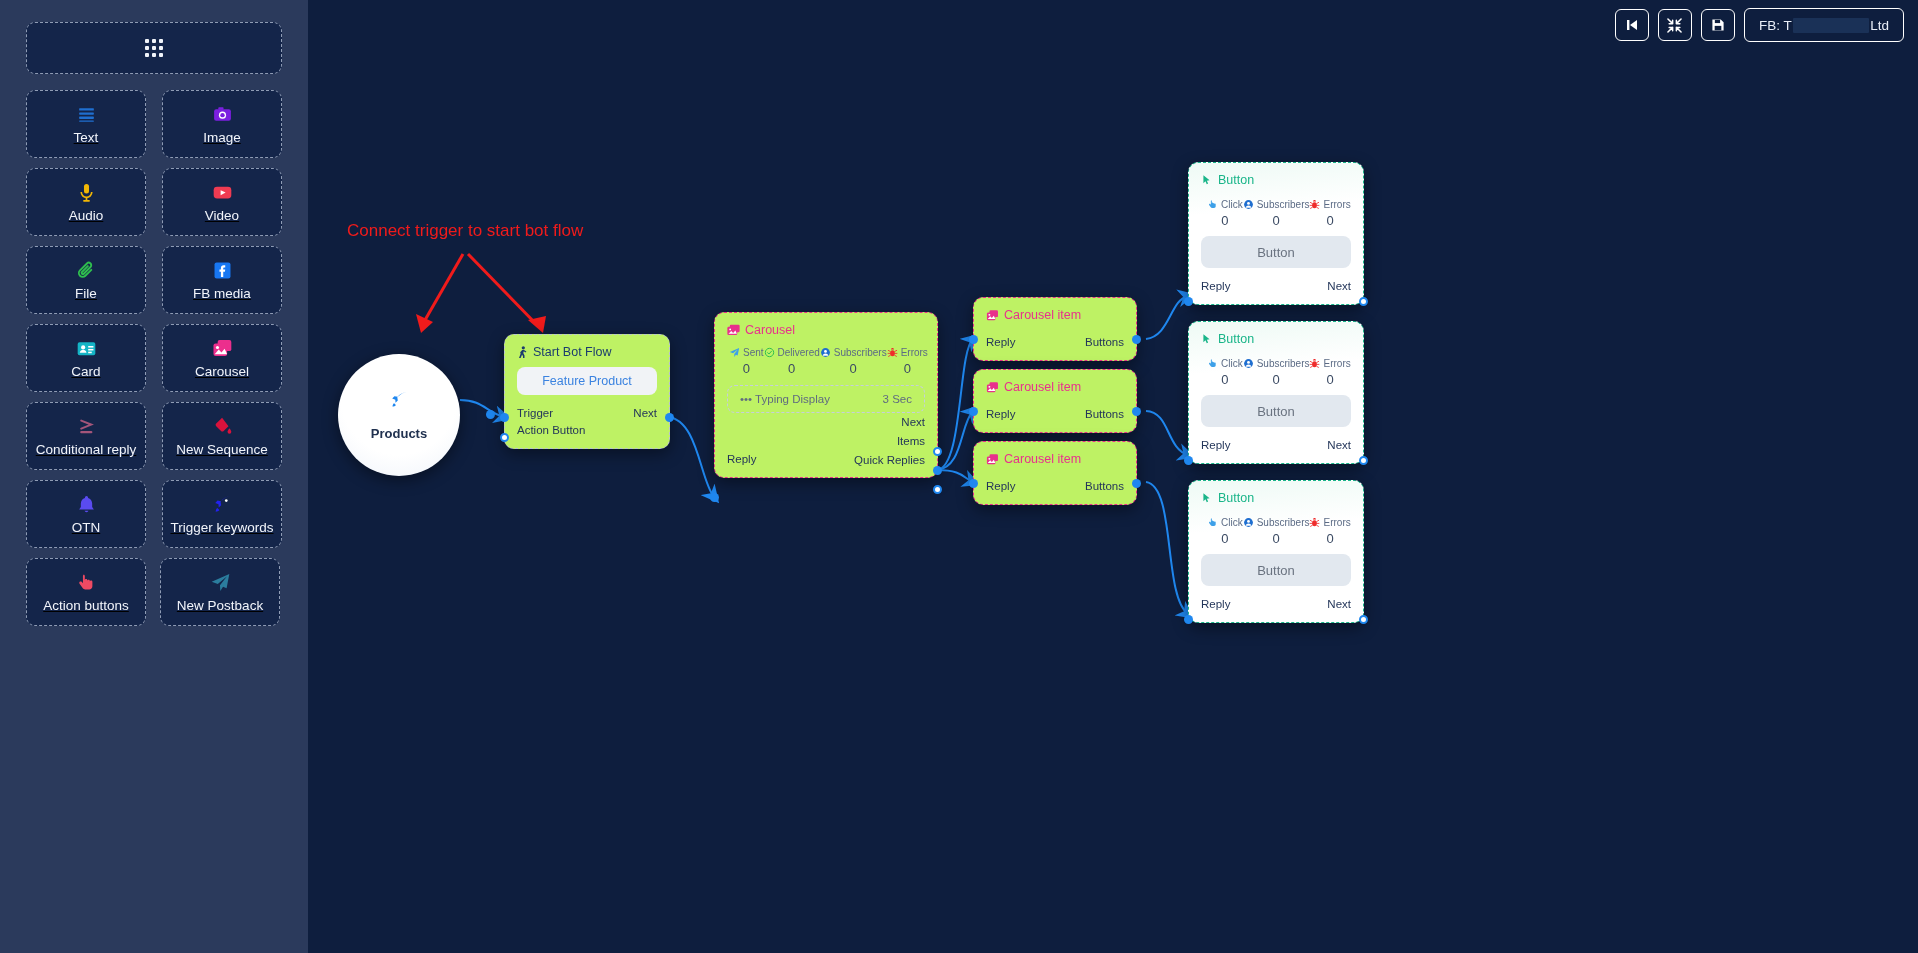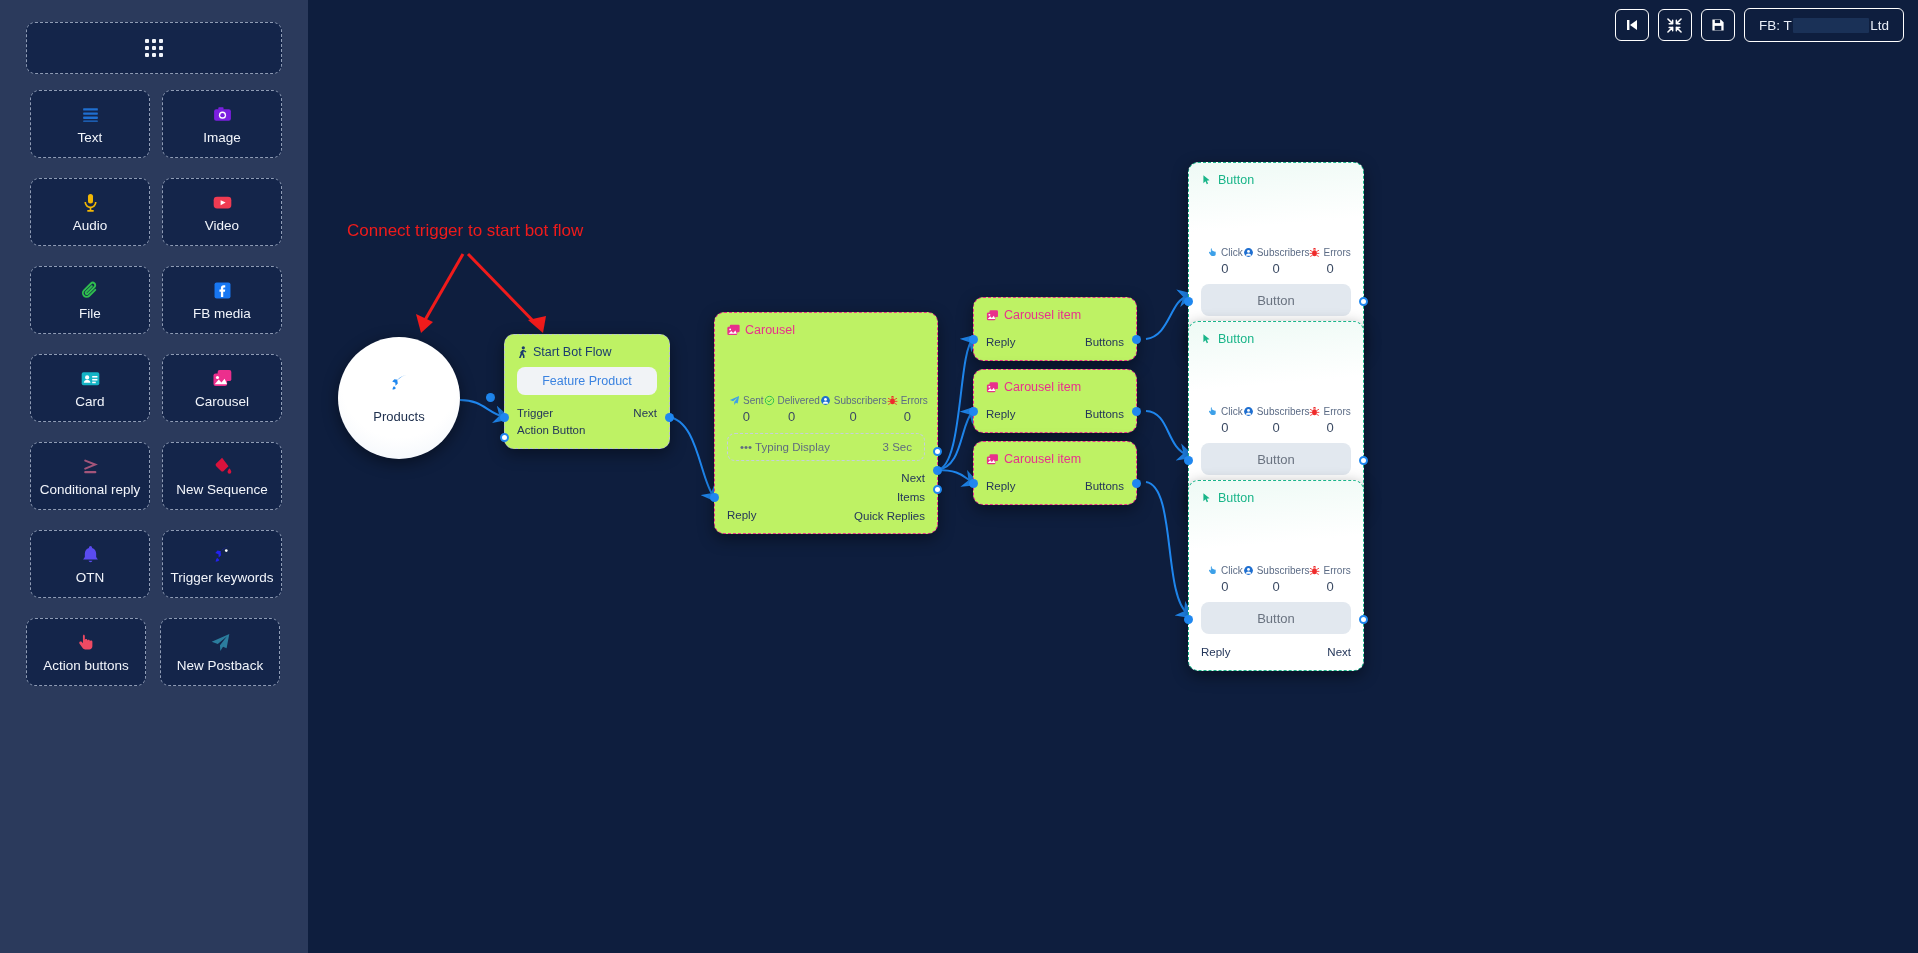--- a/index.html
+++ b/index.html
@@ -25,23 +25,24 @@
     border: 1px dashed #8f9cb5;
     border-radius: 9px;
     background: #14254a;
     display: flex; align-items: center; justify-content: center;
   }
   .grid-dots { display: grid; grid-template-columns: repeat(3, 4px); gap: 3px; }
   .grid-dots i { width: 4px; height: 4px; background: #f1f4fa; display: block; border-radius: 1px; }
 
   .palette-grid {
     display: flex; flex-wrap: wrap;
-    gap: 20px 12px;
+    gap: 10px 12px;
     padding: 0 26px;
-    justify-content: flex-end;
+    justify-content: space-between;
+    text-decoration: underline;
   }
   .palette-item {
     width: 120px; height: 68px;
     border: 1px dashed #8f9cb5;
     border-radius: 9px;
     background: #14254a;
     display: flex; flex-direction: column;
     align-items: center; justify-content: center;
     gap: 5px;
     cursor: pointer;
@@ -124,26 +125,26 @@
     color: #6a7380; font-size: 13px; margin: 8px 0 10px 0; cursor: pointer;
   }
 
   .portrow { display: flex; justify-content: space-between; align-items: center;
              font-size: 11.5px; color: #24365a; line-height: 17px; position: relative; }
   .portrow .r { text-align: right; }
   .stackrow { display: block; text-align: right; font-size: 11.5px; color: #24365a; line-height: 19px; }
 
   .stats { display: flex; justify-content: space-between; padding: 2px 2px 0 2px; }
   .stat { display: flex; flex-direction: column; align-items: center; gap: 3px; }
-  .stat-head { display: flex; align-items: center; gap: 3px; font-size: 10px; color: #5b6b85; margin-top: 48px; }
+  .stat-head { display: flex; align-items: center; gap: 3px; font-size: 10px; color: #5b6b85; }
   .stat-val { font-size: 13px; color: #3b4a63; }
 
   .typing {
     border: 1px dashed #c5cedd; border-radius: 8px;
-    height: 28px; margin: 9px 0 8px 0; padding: 0 12px;
+    height: 28px; margin: 9px 0 0 0; padding: 0 12px;
     display: flex; align-items: center; justify-content: space-between;
     font-size: 11.5px; color: #5f6b80;
   }
 
   
   .port { position: absolute; width: 9px; height: 9px; border-radius: 50%;
           background: #1f87ef; cursor: pointer; }
   .port.hollow { background: #ffffff; border: 2.5px solid #1f87ef; width: 9px; height: 9px; }
 
   
@@ -386,21 +387,21 @@
       <path d="M838,482 C868,486 855,596 880,614" stroke="#1f87ef" stroke-width="2" fill="none" marker-end="url(#ah)"></path>
 
       <path d="M155,254 L113,327" stroke="#f01b1b" stroke-width="3" fill="none"></path>
       <path d="M113,333 L108,314 L125,322 Z" fill="#f01b1b"></path>
       <path d="M160,254 L231,327" stroke="#f01b1b" stroke-width="3" fill="none"></path>
       <path d="M235,333 L220,320 L238,316 Z" fill="#f01b1b"></path>
     </svg>
 
     <div class="annot" style="left:39px; top:221px;">Connect trigger to start bot flow</div>
 
-    <div class="node" style="left:30px; top:337px;">
+    <div class="node" style="left:30px; top:354px;font-weight:bold;">
       <div class="trigger-circle">
         <svg width="20" height="20" viewBox="0 0 20 20">
           <path d="M17.5 2.2c-4 .1-6.9 2.1-8.8 4.6L5.4 6.2 3.2 8.5l3.1 1.2.2 3.1 2.3-2.2-.5-3.3c2.5-1.9 4.5-4.8 9.2-5.1z" fill="#1f87ef"></path>
           <circle cx="13.6" cy="6.2" r="1.3" fill="#ffffff"></circle>
           <path d="M5.1 13.2c-1.1.6-1.5 2-1.6 3.4 1.4-.1 2.8-.5 3.4-1.6z" fill="#1f87ef"></path>
         </svg>
         <div class="trigger-label">Products</div>
       </div>
       <div class="port" style="left:148px; top:56px;"></div>
     </div>

